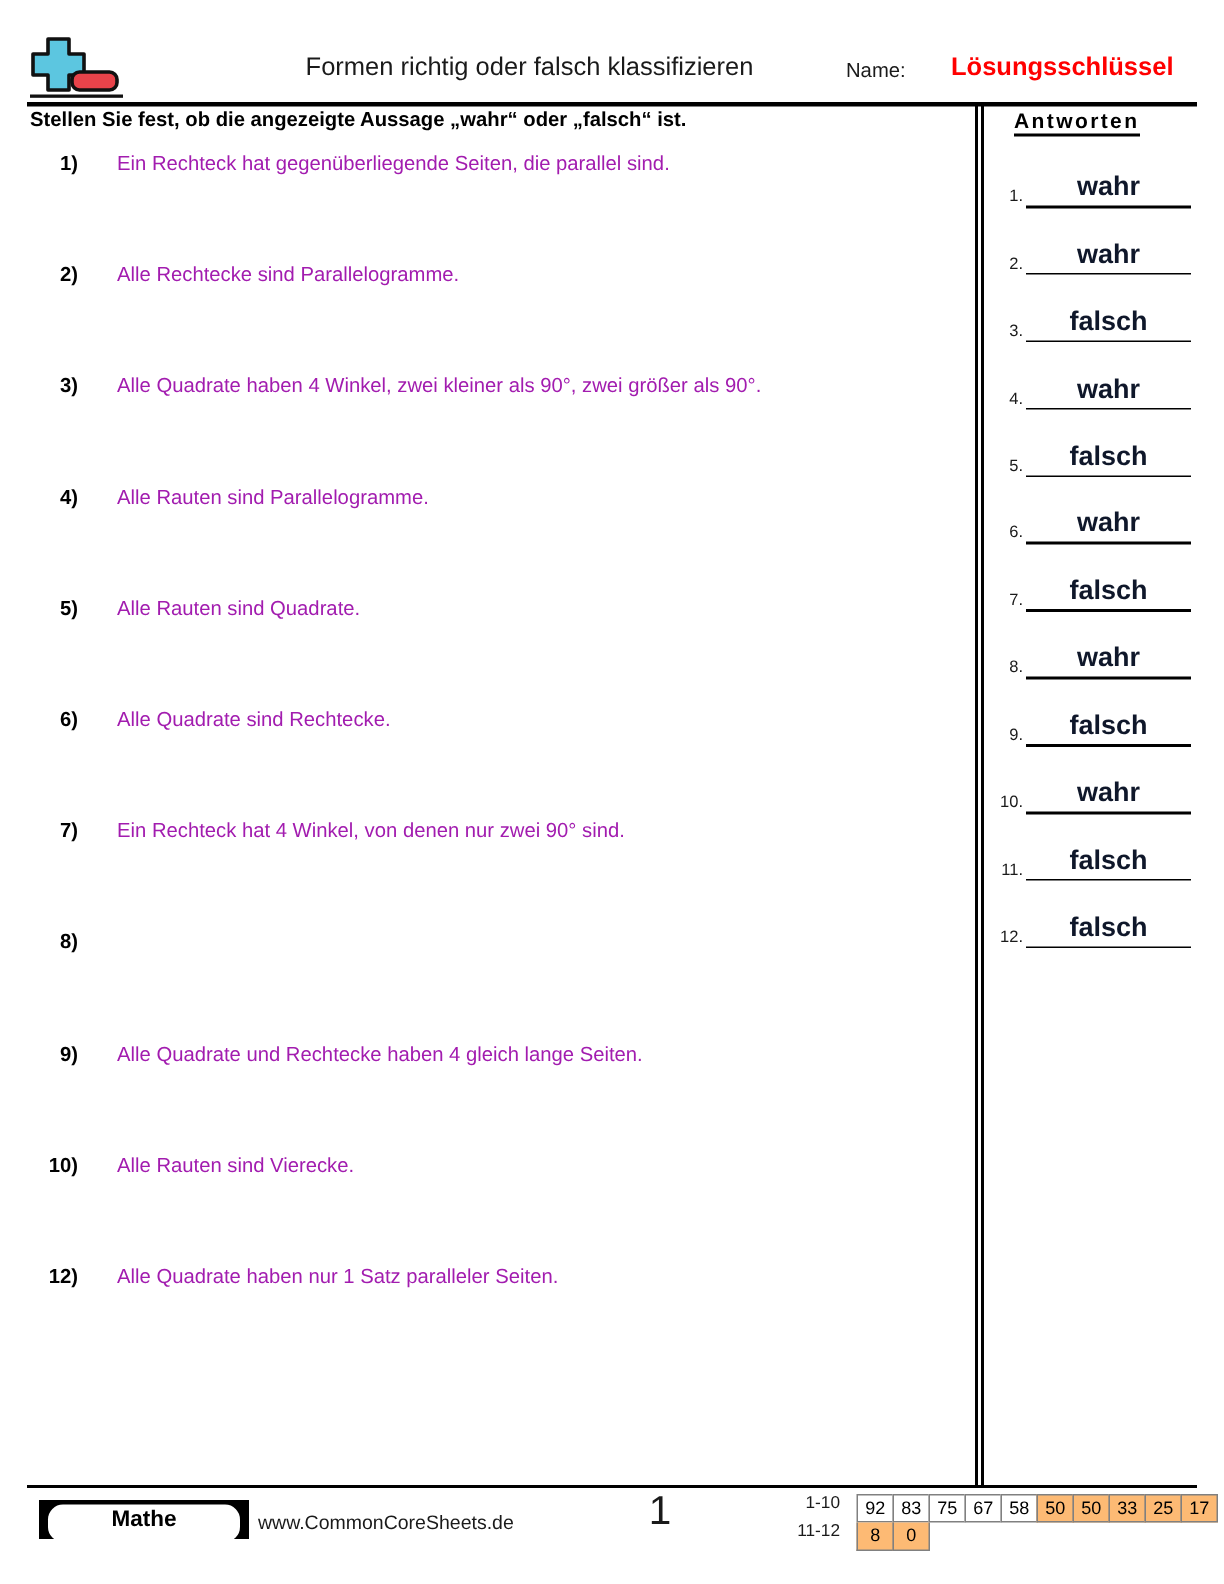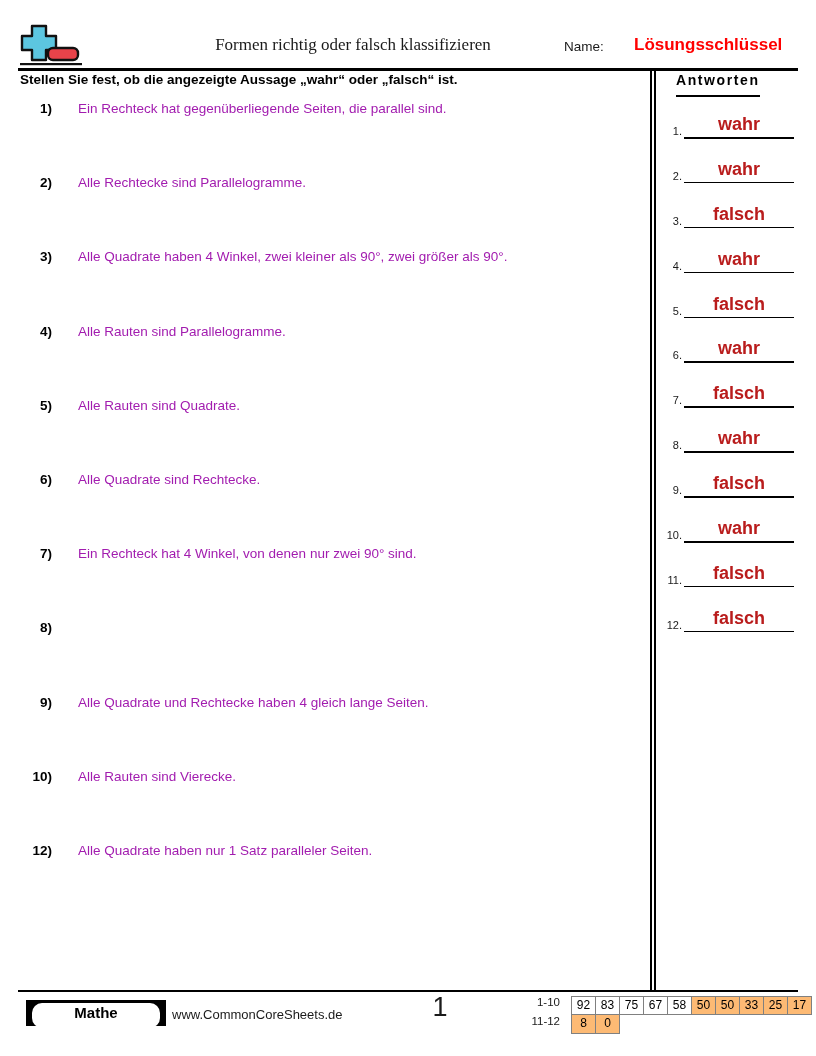--- a/index.html
+++ b/index.html
@@ -40,21 +40,20 @@
   .title {
     position: absolute;
     left: 140px;
     top: 12px;
     width: 390px;
     text-align: center;
     font-size: 17px;
     line-height: 22px;
     color: #1a1a1a;
     white-space: nowrap;
-    font-family: Liberation Serif, serif;
   }
   .name-label {
     position: absolute;
     left: 546px;
     top: 17px;
     font-size: 13.5px;
     color: #1a1a1a;
   }
   .name-value {
     position: absolute;
@@ -138,21 +137,21 @@
   
   .answers-head {
     position: absolute;
     left: 676px;
     top: 72px;
     font-size: 14px;
     font-weight: bold;
     letter-spacing: 1.6px;
     color: #000000;
     border-bottom: 2px solid #000000;
-    padding-bottom: 7px;
+    padding-bottom: 1px;
   }
   .answers {
     position: absolute;
     left: 660px;
     top: 112px;
     width: 140px;
   }
   .answer-row {
     position: relative;
     height: 44.9px;
@@ -175,21 +174,21 @@
     background: #000000;
   }
   .a-value {
     position: absolute;
     left: 24px;
     top: 0px;
     width: 110px;
     text-align: center;
     font-size: 18px;
     font-weight: bold;
-    color: #b91c1c;
+    color: #0f172a;
     line-height: 24px;
   }
 
   
   .footer-rule {
     position: absolute;
     left: 18px;
     top: 990px;
     width: 780px;
     height: 2px;

